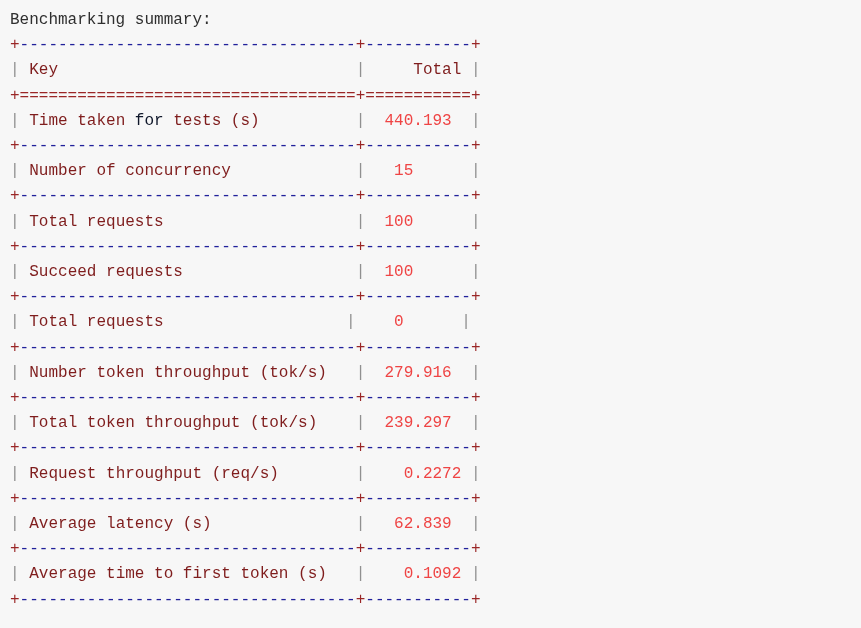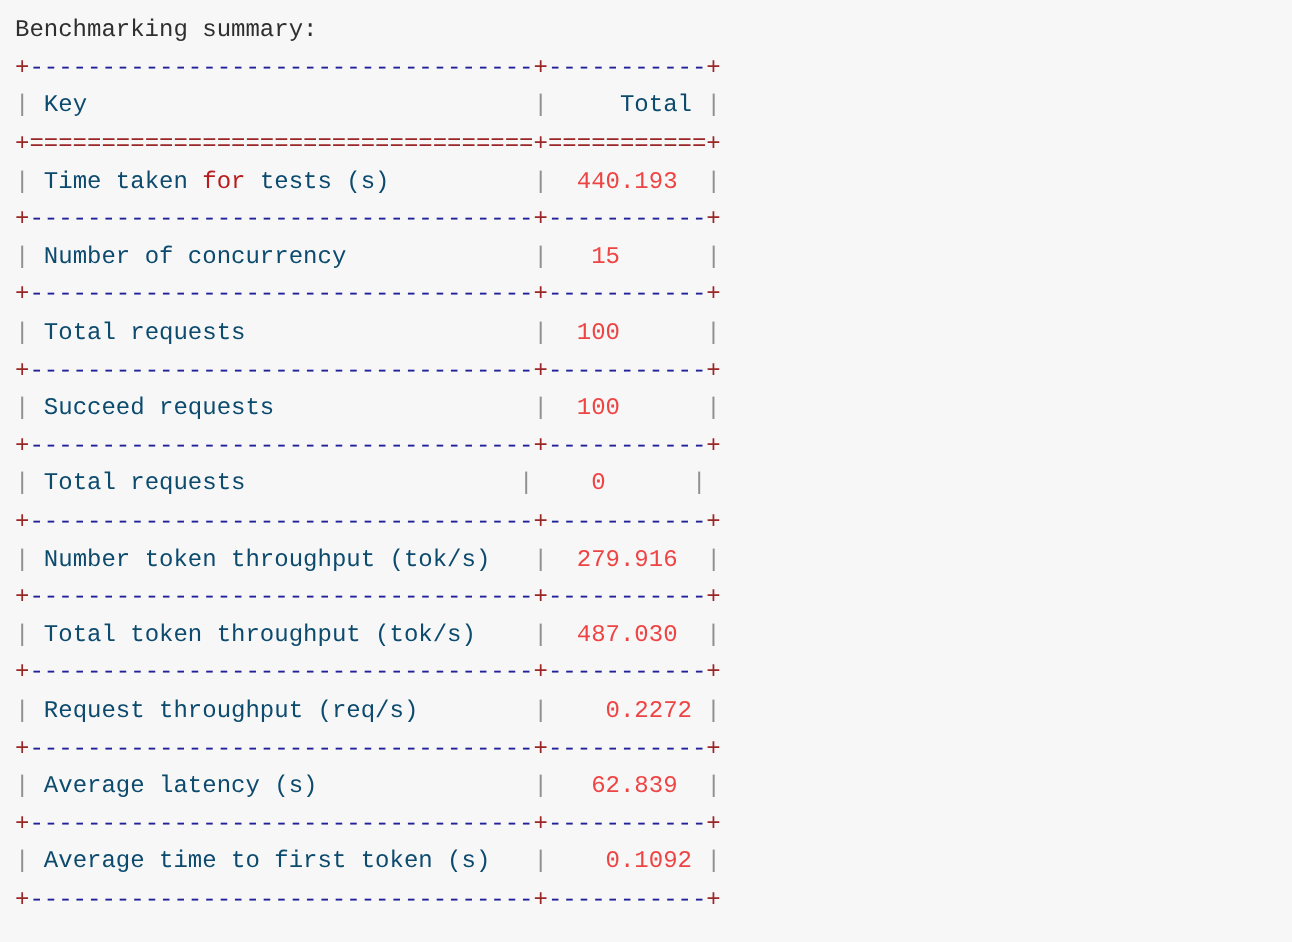--- a/index.html
+++ b/index.html
@@ -15,46 +15,46 @@
   }
   .code-block {
     margin: 0;
     padding: 8px 0 0 10px;
     font-family: "Liberation Mono", "DejaVu Sans Mono", monospace;
     font-size: 16px;
     line-height: 25.2px;
     white-space: pre;
     color: #2f2f2f;
   }
-  .t { color: #0c4a6e; }   
+  .t { color: #7f1d1d; }   
   .p { color: #909090; }   
   .c { color: #9a2626; }   
   .d { color: #21219b; }   
   .n { color: #ef4444; }   
-  .k { color: #b91c1c; }   
+  .k { color: #0f172a; }   
 </style>
 </head>
 <body>
 
 <pre class="code-block"><span>Benchmarking summary:</span><span>
 <span><span class="c">+</span><span class="d">-----------------------------------</span><span class="c">+</span><span class="d">-----------</span><span class="c">+</span></span>
 <span><span class="p">|</span><span class="t"> </span><span class="t">Key</span><span class="t">                               </span><span class="p">|</span><span class="t">     Total </span><span class="p">|</span></span>
 <span><span class="c">+</span><span class="c">===================================</span><span class="c">+</span><span class="c">===========</span><span class="c">+</span></span>
 <span><span class="p">|</span><span class="t"> </span><span class="t">Time taken </span><span class="k">for</span><span class="t"> tests (s)</span><span class="t">          </span><span class="p">|</span><span class="n">  440.193  </span><span class="p">|</span></span>
 <span><span class="c">+</span><span class="d">-----------------------------------</span><span class="c">+</span><span class="d">-----------</span><span class="c">+</span></span>
 <span><span class="p">|</span><span class="t"> </span><span class="t">Number of concurrency</span><span class="t">             </span><span class="p">|</span><span class="n">   15      </span><span class="p">|</span></span>
 <span><span class="c">+</span><span class="d">-----------------------------------</span><span class="c">+</span><span class="d">-----------</span><span class="c">+</span></span>
 <span><span class="p">|</span><span class="t"> </span><span class="t">Total requests</span><span class="t">                    </span><span class="p">|</span><span class="n">  100      </span><span class="p">|</span></span>
 <span><span class="c">+</span><span class="d">-----------------------------------</span><span class="c">+</span><span class="d">-----------</span><span class="c">+</span></span>
 <span><span class="p">|</span><span class="t"> </span><span class="t">Succeed requests</span><span class="t">                  </span><span class="p">|</span><span class="n">  100      </span><span class="p">|</span></span>
 <span><span class="c">+</span><span class="d">-----------------------------------</span><span class="c">+</span><span class="d">-----------</span><span class="c">+</span></span>
 <span><span class="p">|</span><span class="t"> </span><span class="t">Total requests</span><span class="t">                   </span><span class="p">|</span><span class="n">    0      </span><span class="p">|</span></span>
 <span><span class="c">+</span><span class="d">-----------------------------------</span><span class="c">+</span><span class="d">-----------</span><span class="c">+</span></span>
 <span><span class="p">|</span><span class="t"> </span><span class="t">Number token throughput (tok/s)</span><span class="t">   </span><span class="p">|</span><span class="n">  279.916  </span><span class="p">|</span></span>
 <span><span class="c">+</span><span class="d">-----------------------------------</span><span class="c">+</span><span class="d">-----------</span><span class="c">+</span></span>
-<span><span class="p">|</span><span class="t"> </span><span class="t">Total token throughput (tok/s)</span><span class="t">    </span><span class="p">|</span><span class="n">  487.030  </span><span class="p">|</span></span>
+<span><span class="p">|</span><span class="t"> </span><span class="t">Total token throughput (tok/s)</span><span class="t">    </span><span class="p">|</span><span class="n">  239.297  </span><span class="p">|</span></span>
 <span><span class="c">+</span><span class="d">-----------------------------------</span><span class="c">+</span><span class="d">-----------</span><span class="c">+</span></span>
 <span><span class="p">|</span><span class="t"> </span><span class="t">Request throughput (req/s)</span><span class="t">        </span><span class="p">|</span><span class="n">    0.2272 </span><span class="p">|</span></span>
 <span><span class="c">+</span><span class="d">-----------------------------------</span><span class="c">+</span><span class="d">-----------</span><span class="c">+</span></span>
 <span><span class="p">|</span><span class="t"> </span><span class="t">Average latency (s)</span><span class="t">               </span><span class="p">|</span><span class="n">   62.839  </span><span class="p">|</span></span>
 <span><span class="c">+</span><span class="d">-----------------------------------</span><span class="c">+</span><span class="d">-----------</span><span class="c">+</span></span>
 <span><span class="p">|</span><span class="t"> </span><span class="t">Average time to first token (s)</span><span class="t">   </span><span class="p">|</span><span class="n">    0.1092 </span><span class="p">|</span></span>
 <span><span class="c">+</span><span class="d">-----------------------------------</span><span class="c">+</span><span class="d">-----------</span><span class="c">+</span></span></span></pre>
 
 </body></html>

